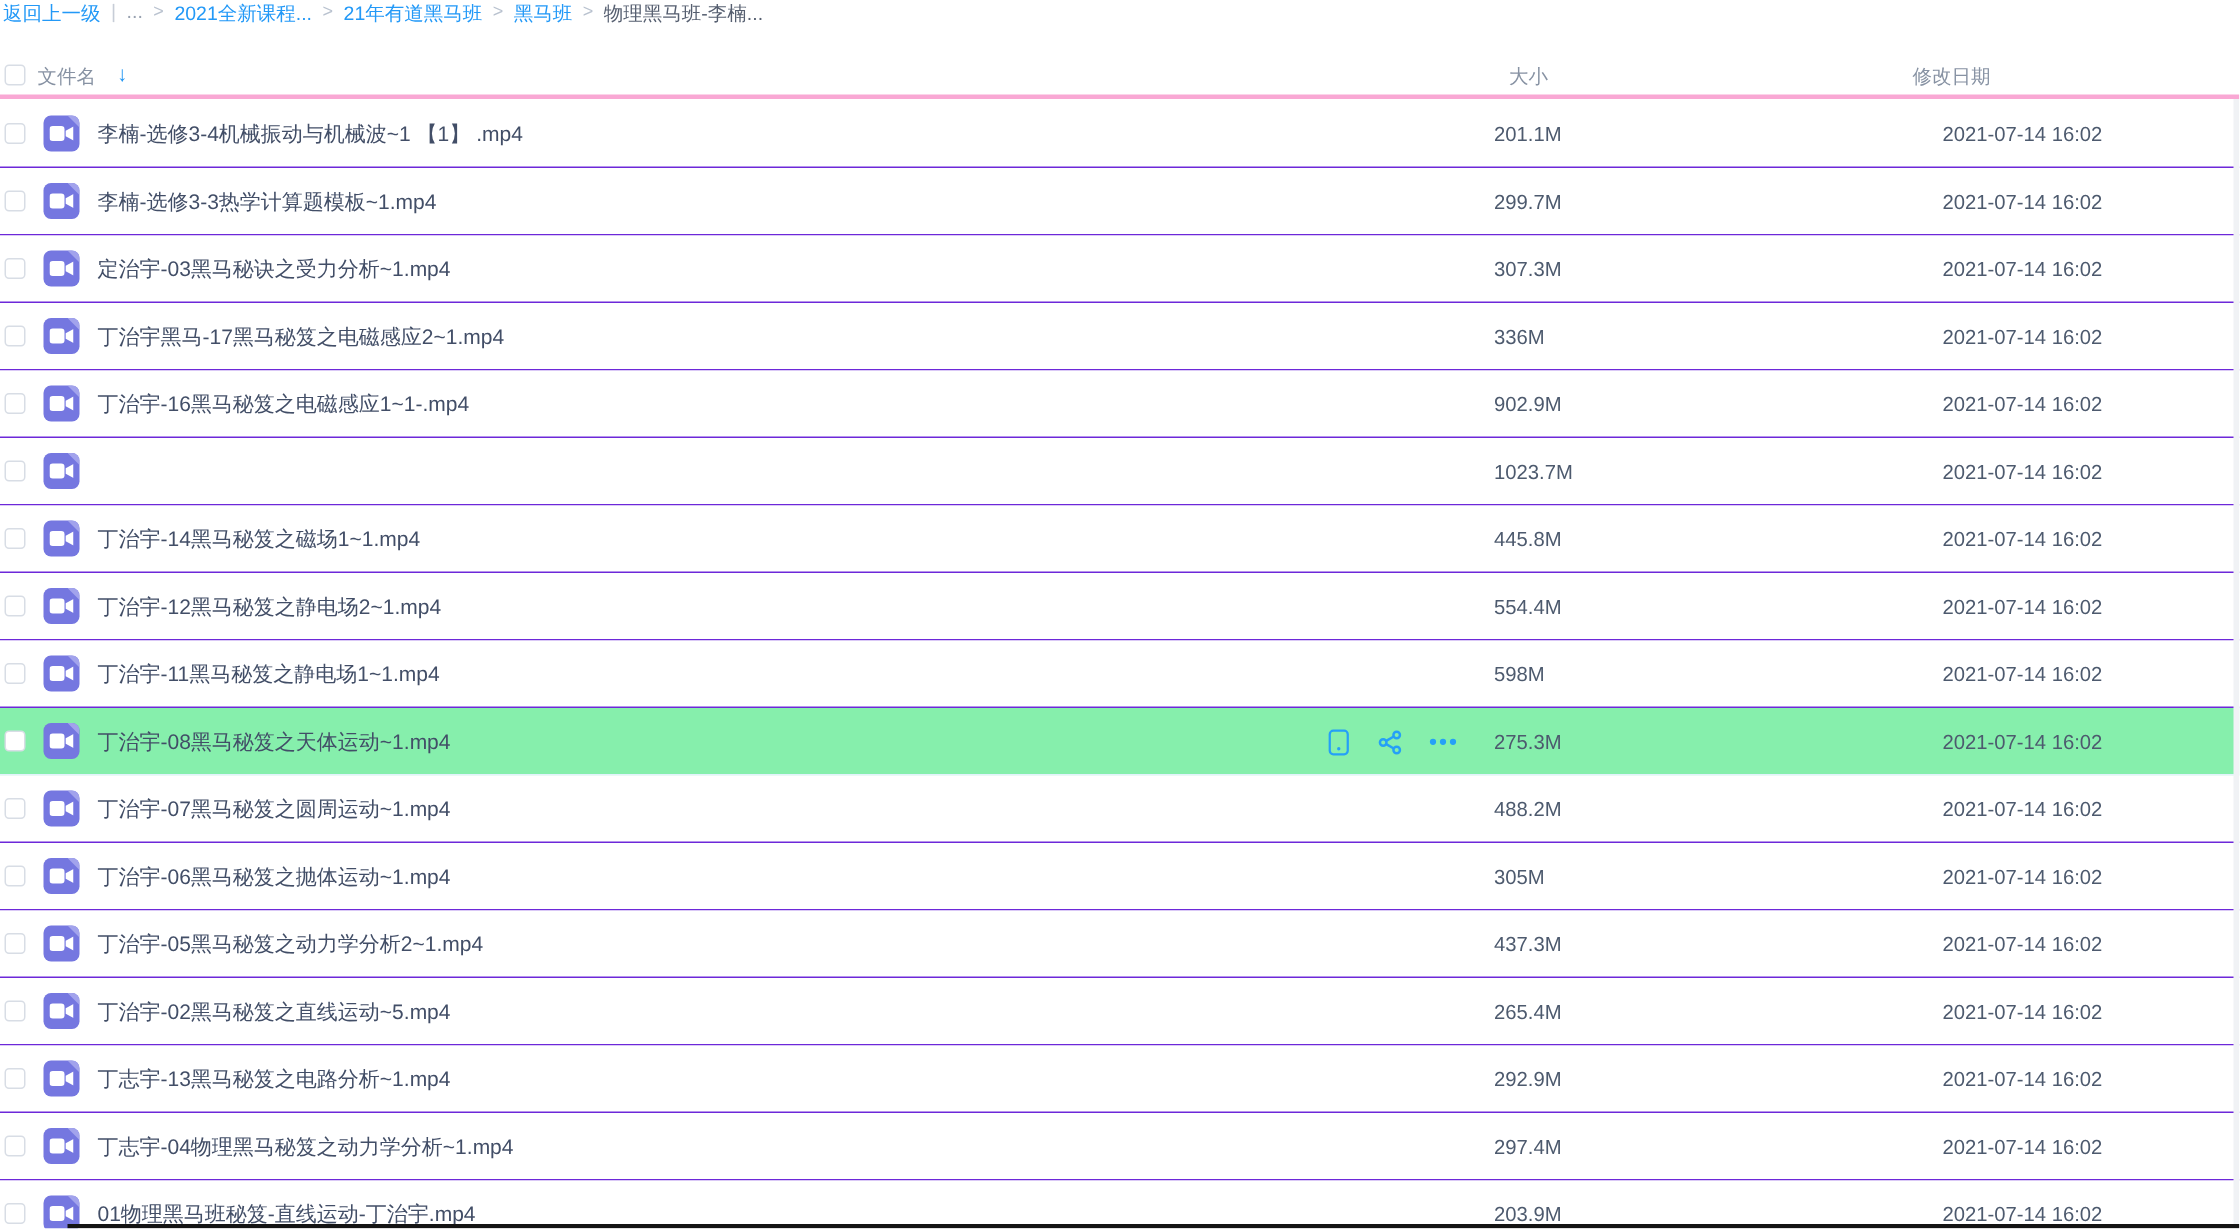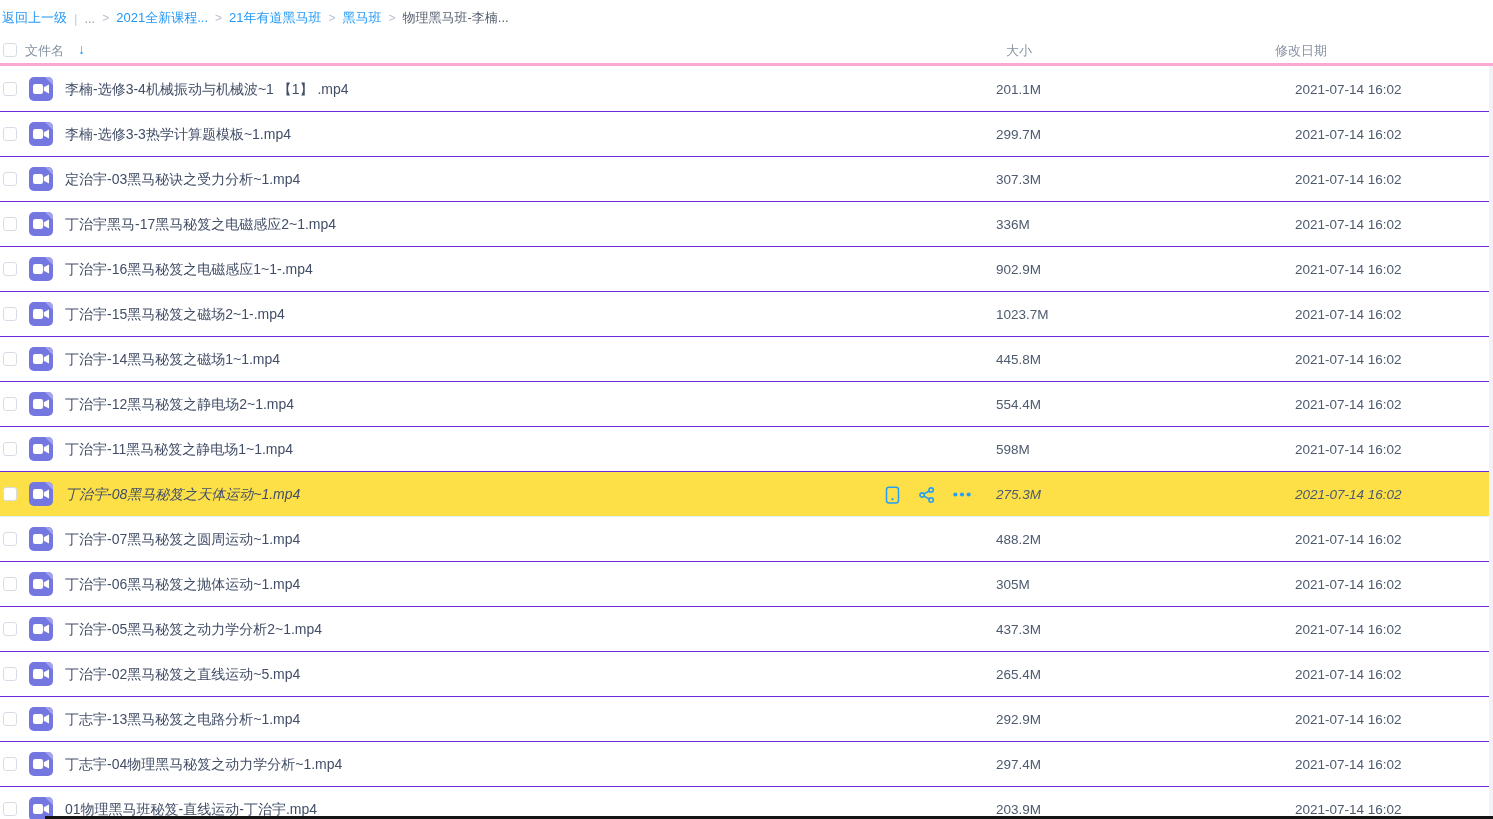--- a/index.html
+++ b/index.html
@@ -2,41 +2,41 @@
 <html><head>
 <meta charset="utf-8">
 <style>
   * { margin:0; padding:0; box-sizing:border-box; }
   html,body { background:#fff; }
   body { font-family:"Liberation Sans","DejaVu Sans",sans-serif; }
   .screen { position:relative; width:1493px; height:819px; background:#fff; overflow:hidden; }
 
   
   .breadcrumb { position:absolute; top:0; left:0; right:0; height:36px;
-    display:flex; align-items:center; padding-left:2px; font-size:13px; }
+    display:flex; align-items:flex-start; padding-left:2px; font-size:13px; }
   .breadcrumb > * { margin-right:7px; white-space:nowrap; }
   .bc-link { color:#2399f7; cursor:pointer; }
   .bc-pipe { color:#c7cdd7; }
   .bc-ellipsis { color:#98a1b0; }
   .bc-sep { color:#b9c2cf; font-size:12px; }
   .bc-current { color:#565f70; }
 
   
   .thead { position:absolute; top:36px; left:0; right:0; height:30px;
     border-bottom:3px solid #f9a8d4; font-size:13px; color:#8792a3; }
   .thead .checkbox { top:7px; }
   .th-name { position:absolute; left:25px; top:6px; }
   .sort-arrow { position:absolute; left:78px; top:5px; color:#2196f3; font-weight:bold; font-size:14px; }
   .th-size { position:absolute; left:1006px; top:6px; }
   .th-date { position:absolute; left:1275px; top:6px; }
 
   
   .rows { position:absolute; top:67px; left:0; right:0; }
   .file-row { position:relative; height:45px; border-bottom:1px solid #6d28d9; background:#fff; }
-  .file-row.hover { background:#fde047; border-bottom-color:#e3f2fc;font-style:italic; }
+  .file-row.hover { background:#86efac; border-bottom-color:#e3f2fc; }
 
   .checkbox { position:absolute; left:3px; width:14px; height:14px;
     border:1px solid #d8dde5; border-radius:3px; background:#fff; cursor:pointer; }
   .file-row .checkbox { top:15px; }
 
   .file-icon { position:absolute; left:29px; top:10px; width:24px; height:24px;
     background:#7577e0; border-radius:5px; overflow:hidden;
     display:flex; align-items:center; justify-content:center; }
   .file-icon .fold { position:absolute; top:0; right:0; width:8px; height:8px;
     background:#a2a3ec; clip-path:polygon(0 0, 100% 0, 100% 100%); }
@@ -159,21 +159,20 @@
     </div>
       <div class="file-row">
       <span class="checkbox"></span>
       <span class="file-icon">
         <span class="fold"></span>
         <svg width="16" height="12" viewBox="0 0 16 12">
           <rect x="0" y="1" width="10" height="10" rx="2.2" fill="#fff"></rect>
           <path d="M10.8 4.2 L16 1.4 V10.6 L10.8 7.8 Z" fill="#fff"></path>
         </svg>
       </span>
-      <span class="cell-name">丁治宇-15黑马秘笈之磁场2~1-.mp4</span>
 
       <span class="cell-size">1023.7M</span>
       <span class="cell-date">2021-07-14 16:02</span>
     </div>
       <div class="file-row">
       <span class="checkbox"></span>
       <span class="file-icon">
         <span class="fold"></span>
         <svg width="16" height="12" viewBox="0 0 16 12">
           <rect x="0" y="1" width="10" height="10" rx="2.2" fill="#fff"></rect>

